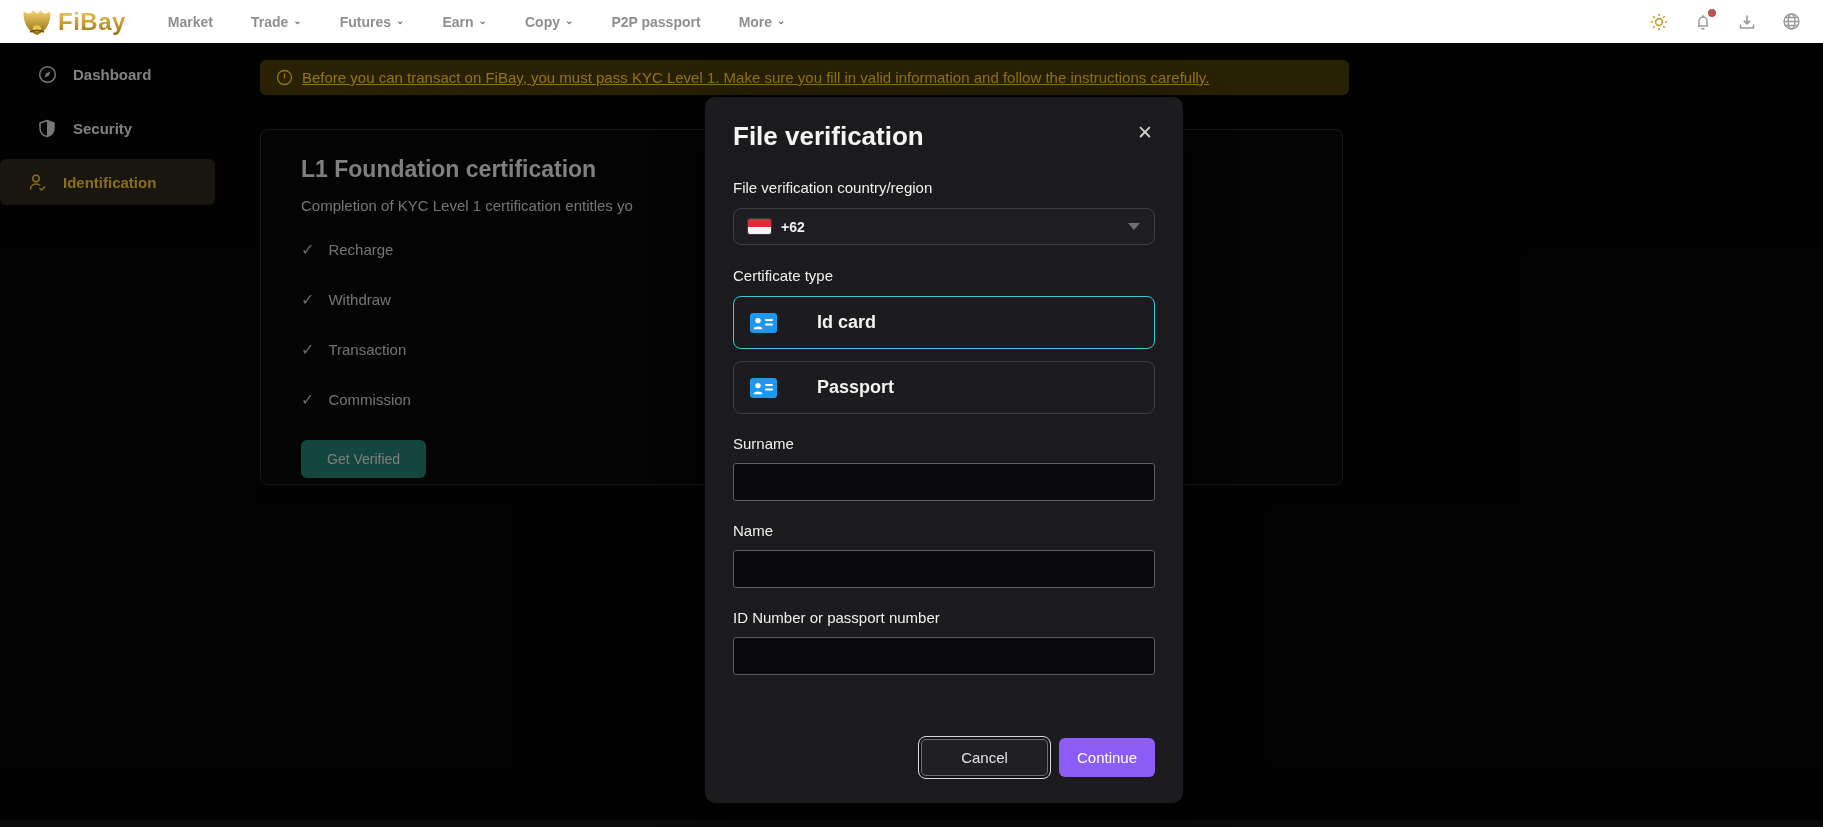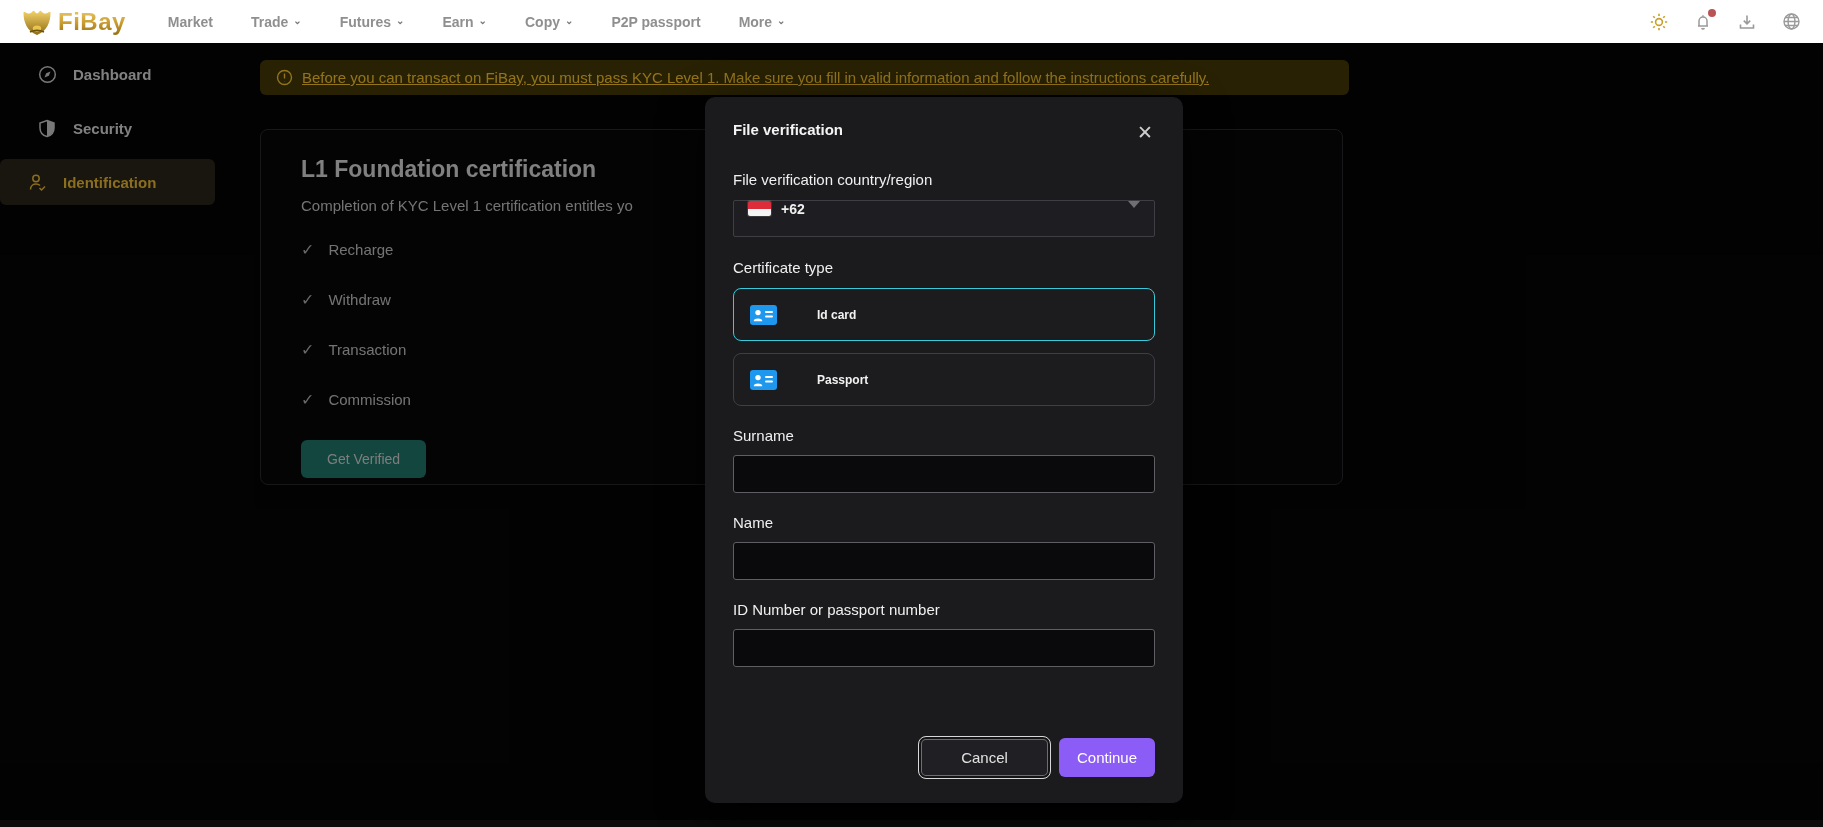--- a/index.html
+++ b/index.html
@@ -80,49 +80,49 @@
   }
 
   
   .modal {
     position:absolute; left:705px; top:97px; width:478px; height:706px;
     background:#1b1b1e; border-radius:10px; z-index:20;
     box-shadow:0 14px 44px rgba(0,0,0,0.75);
     padding:24px 28px;
   }
   .modal-head { display:flex; align-items:flex-start; justify-content:space-between; }
-  .modal-title { font-size:15px; font-weight:bold; color:#f4f4f4; }
+  .modal-title { font-size:26px; font-weight:bold; color:#f4f4f4; }
   .modal-close { color:#cdcdcd; font-size:19px; cursor:pointer; line-height:1; padding:2px; }
   .field-label { font-size:15px; font-weight:normal; color:#f0f0f0; }
 
   .country-label { margin-top:27px; }
   .country-select {
     margin-top:12px; height:37px; width:422px;
-    border:1px solid #3e3e44; border-radius:2px; background:#1e1e22;
-    display:flex; align-items:flex-start; gap:10px; padding:0 14px; cursor:pointer;
+    border:1px solid #3e3e44; border-radius:8px; background:#1e1e22;
+    display:flex; align-items:center; gap:10px; padding:0 14px; cursor:pointer;
   }
   .flag { width:23px; height:15px; border-radius:2px; overflow:hidden;
           box-shadow:0 0 0 1px rgba(255,255,255,0.12); flex:0 0 auto; }
   .flag .top { height:50%; background:#dd2c3a; }
   .flag .bottom { height:50%; background:#f4f4f4; }
   .country-value { font-size:14px; color:#f0f0f0; font-weight:bold; }
   .select-caret {
     margin-left:auto; width:0; height:0;
     border-left:6px solid transparent; border-right:6px solid transparent;
     border-top:7px solid #6f6f76;
   }
 
   .cert-label { margin-top:22px; }
   .cert-option {
     margin-top:12px; height:53px; width:422px;
     border:1px solid #3e3e44; border-radius:8px; background:#1c1c1f;
     display:flex; align-items:center; gap:16px; padding:0 16px; cursor:pointer;
   }
   .cert-option.selected { border:1px solid #38c9db; }
-  .cert-option-label { font-size:12px; font-weight:bold; color:#f2f2f2;padding-left:24px; }
+  .cert-option-label { font-size:18px; font-weight:bold; color:#f2f2f2;padding-left:24px; }
   .idcard-icon { flex:0 0 auto; display:flex; }
 
   .form-field { margin-top:21px; }
   .text-input {
     margin-top:11px; width:422px; height:38px; display:block;
     background:#0a0a0c; border:1px solid #5e5e63; border-radius:3px;
     color:#eaeaea; font-size:14px; font-family:inherit; padding:0 10px; outline:none;
   }
 
   .modal-actions {

